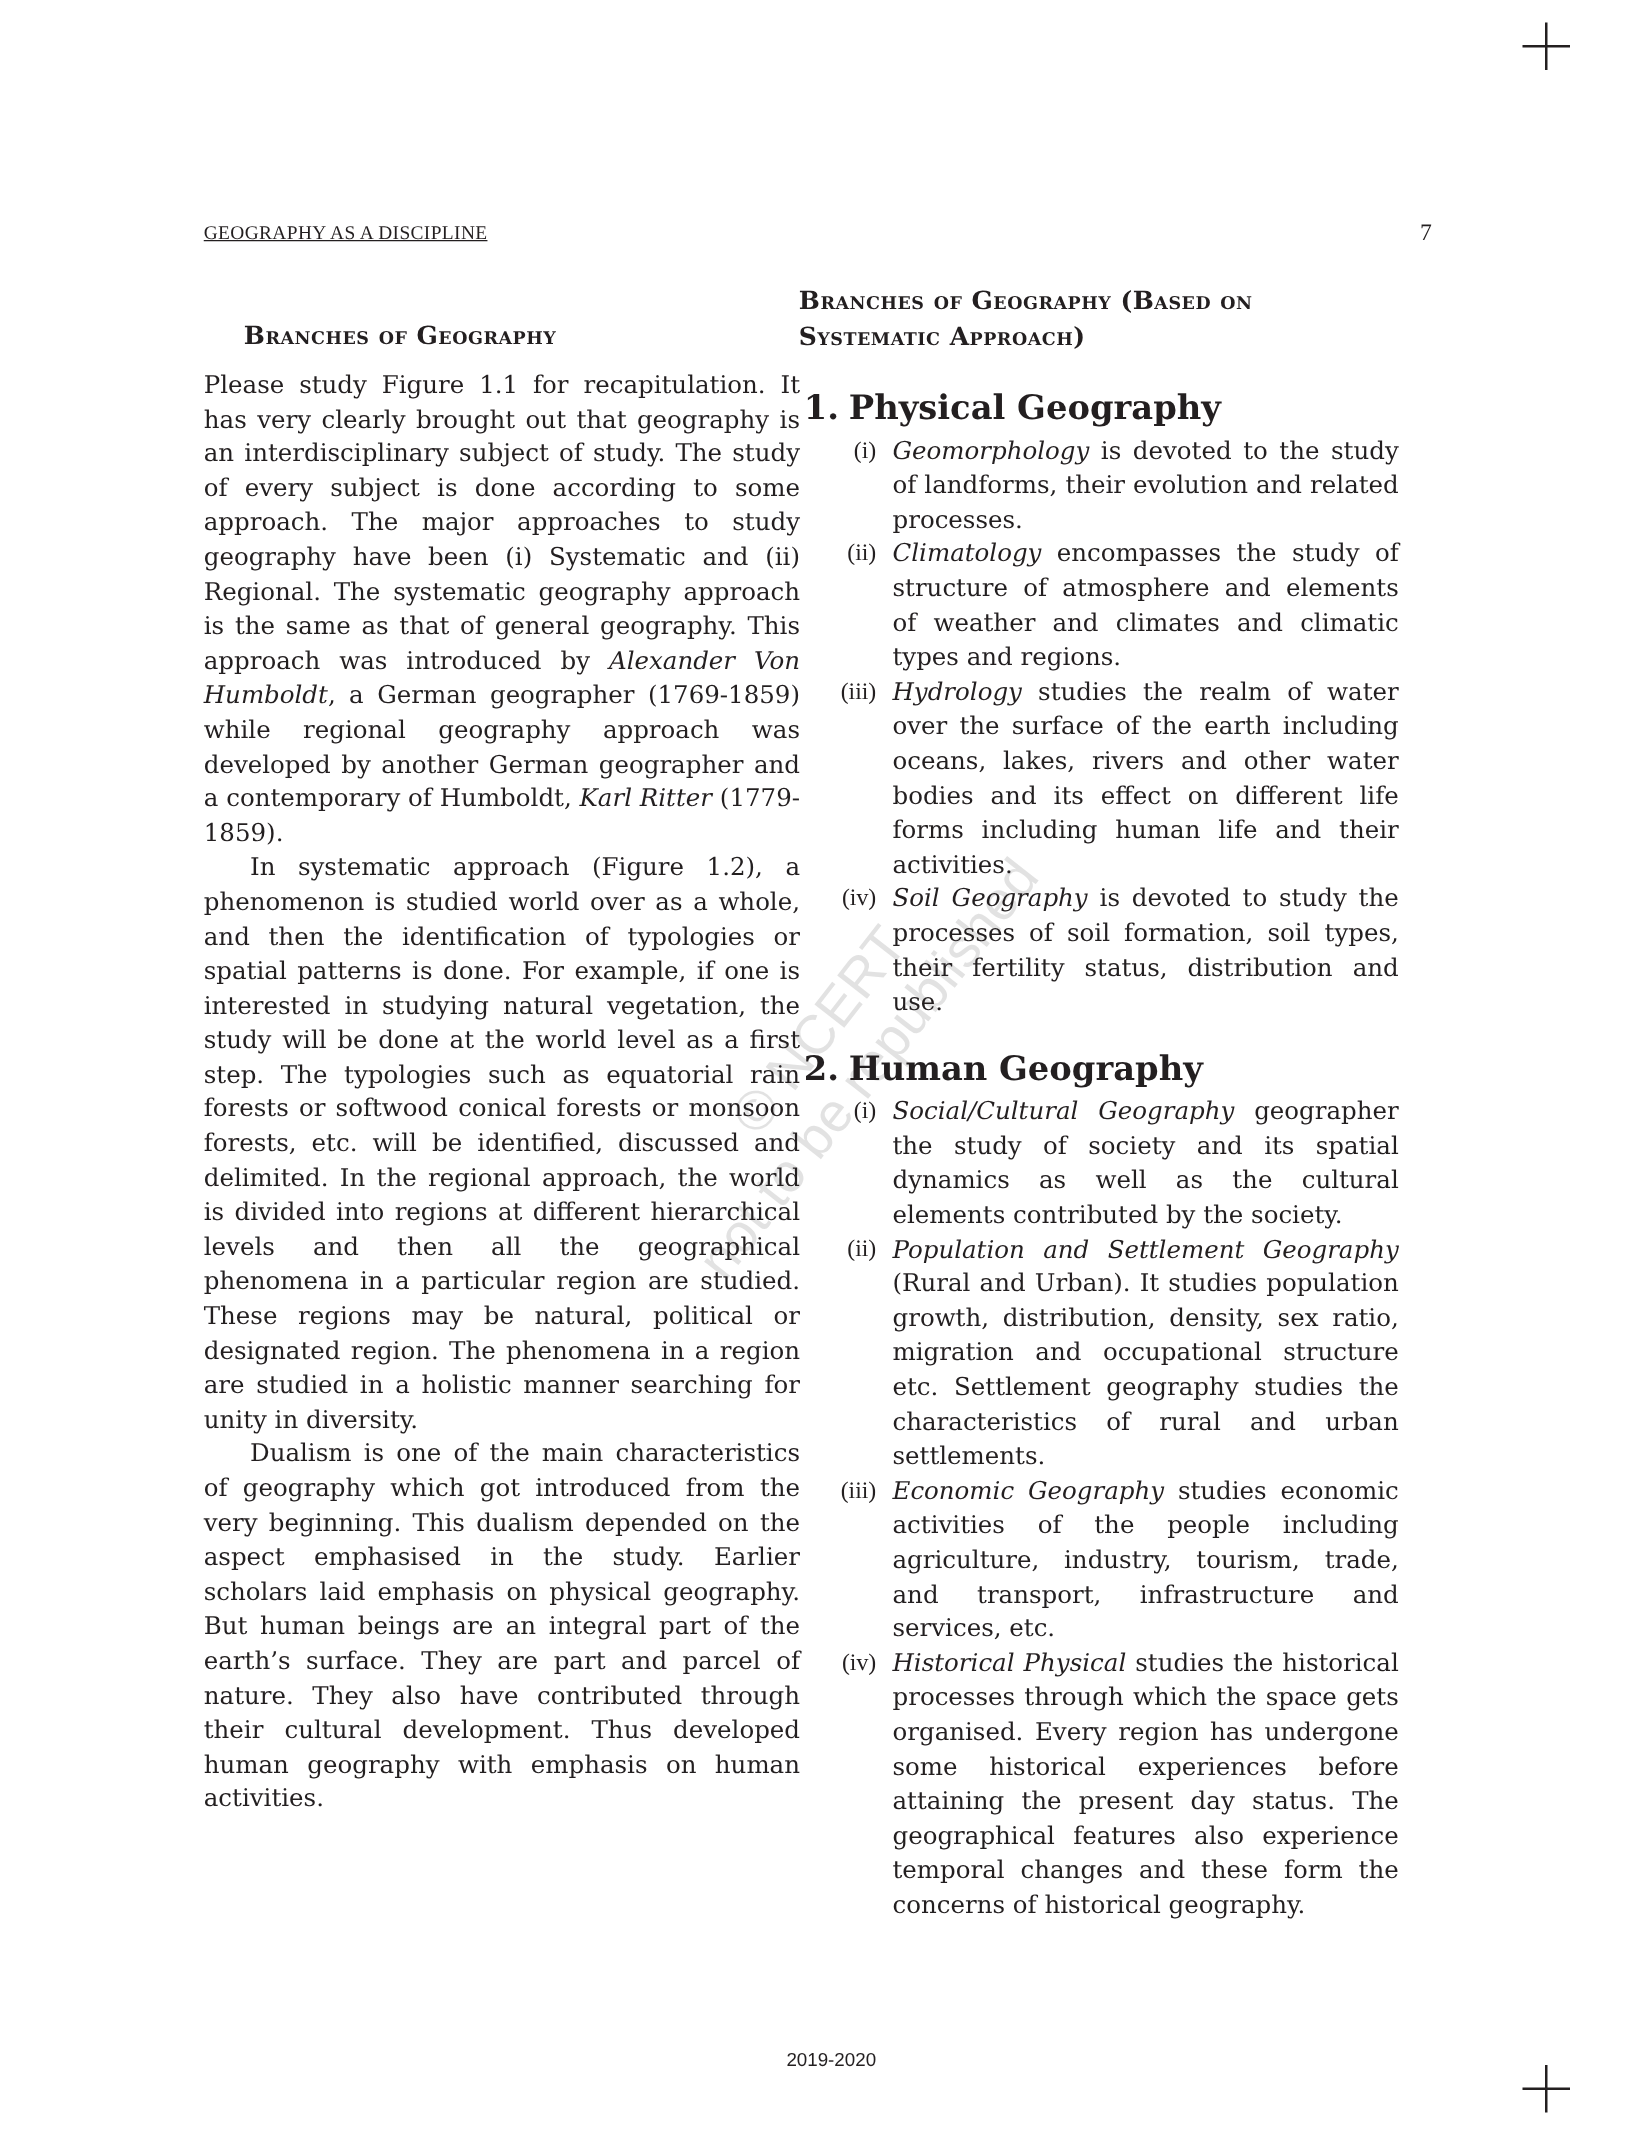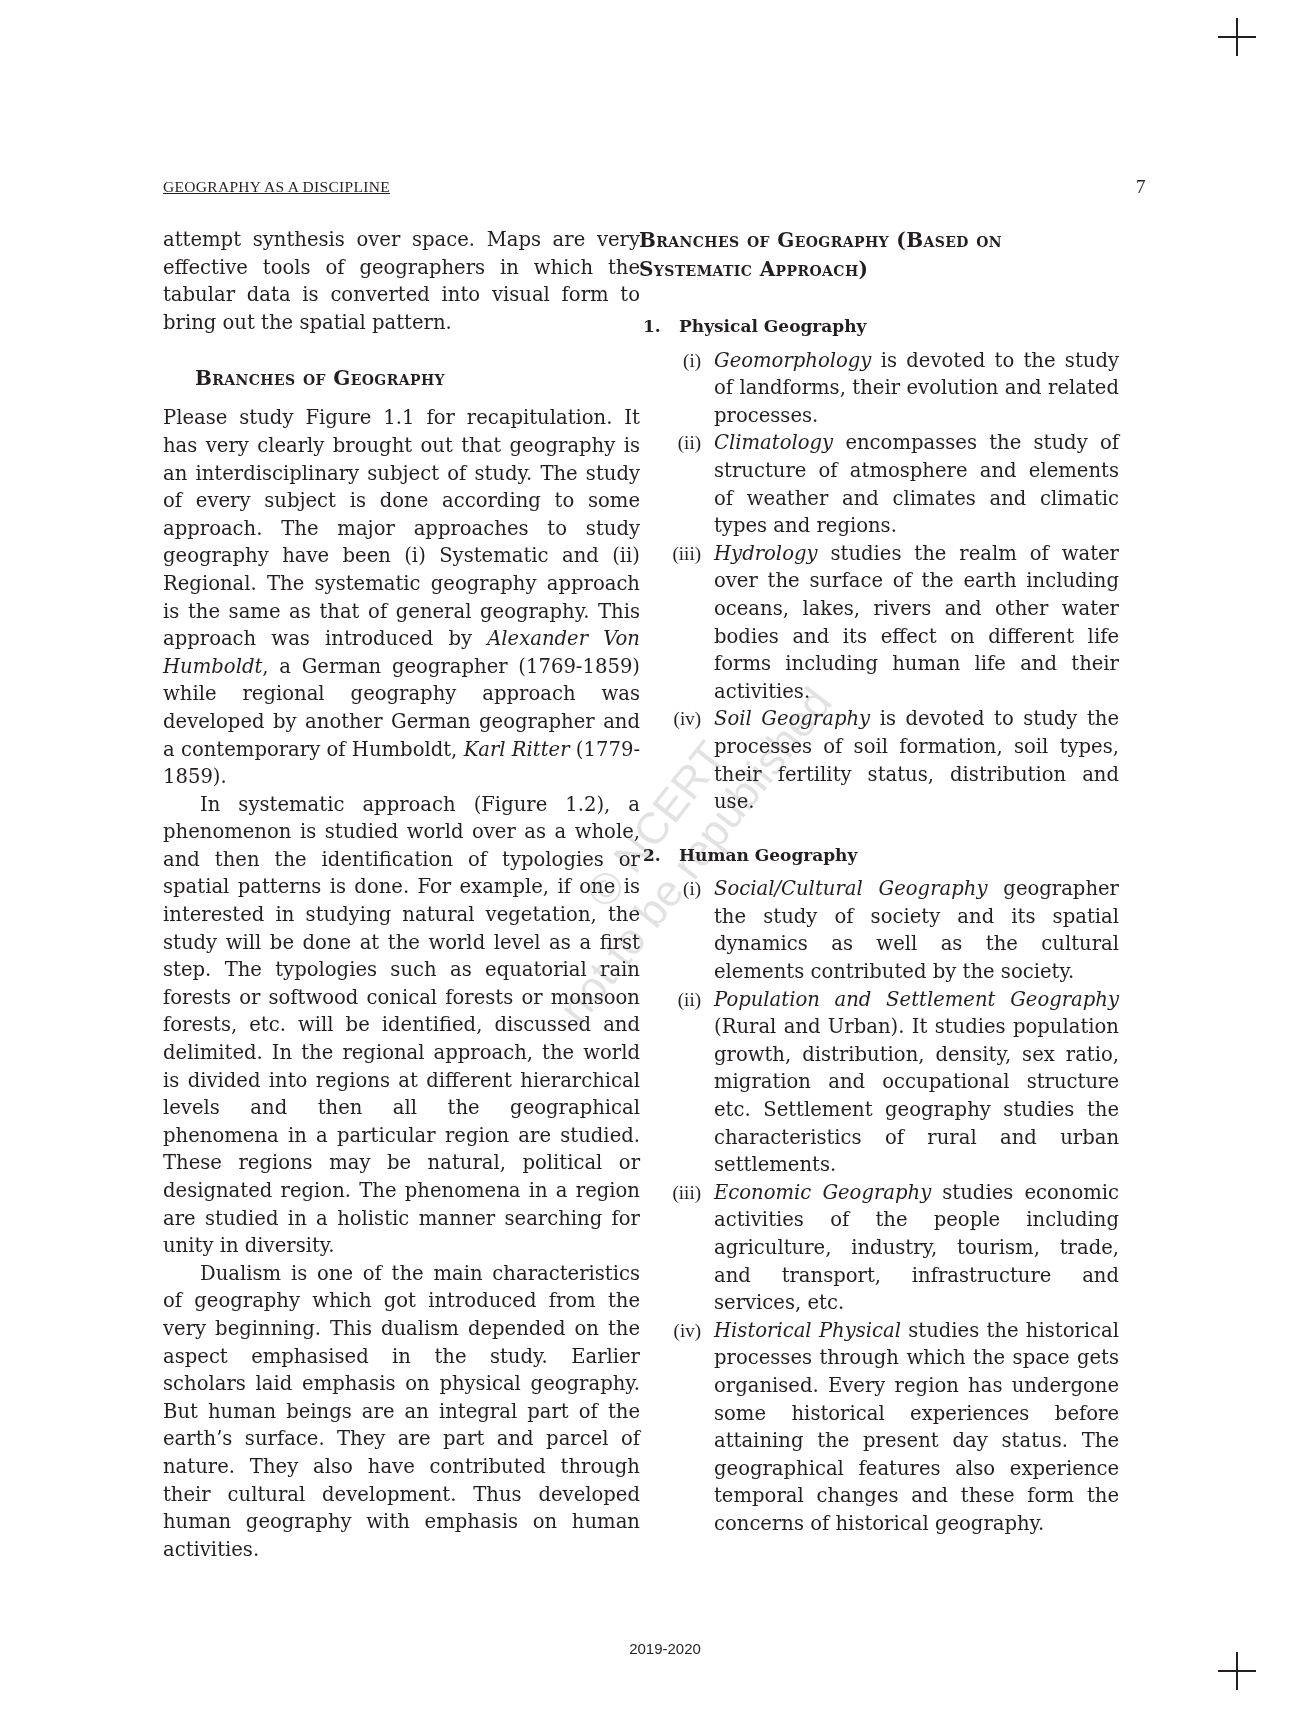--- a/index.html
+++ b/index.html
@@ -13,21 +13,21 @@
   .page-number { position: absolute; left: 1136px; top: 176px; font-size: 19px; font-family: "Liberation Serif", serif; }
   .column { position: absolute; top: 226px; width: 477px; font-size: 19.6px; line-height: 27.6px; }
   .col-left { left: 163px; }
   .col-right { left: 639px; width: 480px; }
   p { margin: 0; text-align: justify; }
   .indent { text-indent: 37px; }
   .smallcaps-head { font-weight: bold; font-variant: small-caps; font-size: 20px; letter-spacing: 0.4px;
                     line-height: 29px; margin: 0; }
   .left-head { margin-top: 28px; margin-bottom: 11px; margin-left: 32px; }
   .right-head { margin-bottom: 29px; }
-  .num-head { font-weight: bold; font-size: 17px; margin: 0 0 6px 4px; }
+  .num-head { font-weight: bold; font-size: 27px; margin: 0 0 6px 4px; }
   .num-head .num { display: inline-block; width: 36px; }
   .num-head.second { margin-top: 26px; }
   ol.roman { list-style: none; margin: 0; padding: 0; }
   ol.roman li { position: relative; padding-left: 75px; text-align: justify; }
   ol.roman .label { position: absolute; left: 0; width: 62px; text-align: right; font-family: "Liberation Serif", serif; font-size: 19px; }
   em { }
   .footer { position: absolute; left: 0; width: 1330px; top: 1640px; text-align: center; font-size: 15px;
             font-family: "Liberation Sans", sans-serif; }
   .watermark { position: absolute; left: 470px; top: 790px; transform: rotate(-52deg); transform-origin: center;
                color: rgba(150,150,150,0.28); font-family: "Liberation Sans", sans-serif; font-size: 44px;
@@ -41,21 +41,20 @@
 
 <div class="running-head">GEOGRAPHY AS A DISCIPLINE</div>
 <div class="page-number">7</div>
 
 <div class="watermark">
   <div>© NCERT</div>
   <div>not to be republished</div>
 </div>
 
 <div class="column col-left">
-  <p>attempt synthesis over space. Maps are very effective tools of geographers in which the tabular data is converted into visual form to bring out the spatial pattern.</p>
   <h2 class="smallcaps-head left-head">Branches of Geography</h2>
   <p><span>Please study Figure 1.1 for recapitulation. It has very clearly brought out that geography is an interdisciplinary subject of study. The study of every subject is done according to some approach. The major approaches to study geography have been (i) Systematic and (ii) Regional. The systematic geography approach is the same as that of general geography. This approach was introduced by </span><em>Alexander Von Humboldt</em><span>, a German geographer (1769-1859) while regional geography approach was developed by another German geographer and a contemporary of Humboldt, </span><em>Karl Ritter</em><span> (1779-1859).</span></p>
   <p class="indent">In systematic approach (Figure 1.2), a phenomenon is studied world over as a whole, and then the identification of typologies or spatial patterns is done. For example, if one is interested in studying natural vegetation, the study will be done at the world level as a first step. The typologies such as equatorial rain forests or softwood conical forests or monsoon forests, etc. will be identified, discussed and delimited. In the regional approach, the world is divided into regions at different hierarchical levels and then all the geographical phenomena in a particular region are studied. These regions may be natural, political or designated region. The phenomena in a region are studied in a holistic manner searching for unity in diversity.</p>
   <p class="indent">Dualism is one of the main characteristics of geography which got introduced from the very beginning. This dualism depended on the aspect emphasised in the study. Earlier scholars laid emphasis on physical geography. But human beings are an integral part of the earth’s surface. They are part and parcel of nature. They also have contributed through their cultural development. Thus developed human geography with emphasis on human activities.</p>
 </div>
 
 <div class="column col-right">
   <h2 class="smallcaps-head right-head">Branches of Geography (Based on Systematic Approach)</h2>
 
   <h3 class="num-head"><span class="num">1.</span><span>Physical Geography</span></h3>

